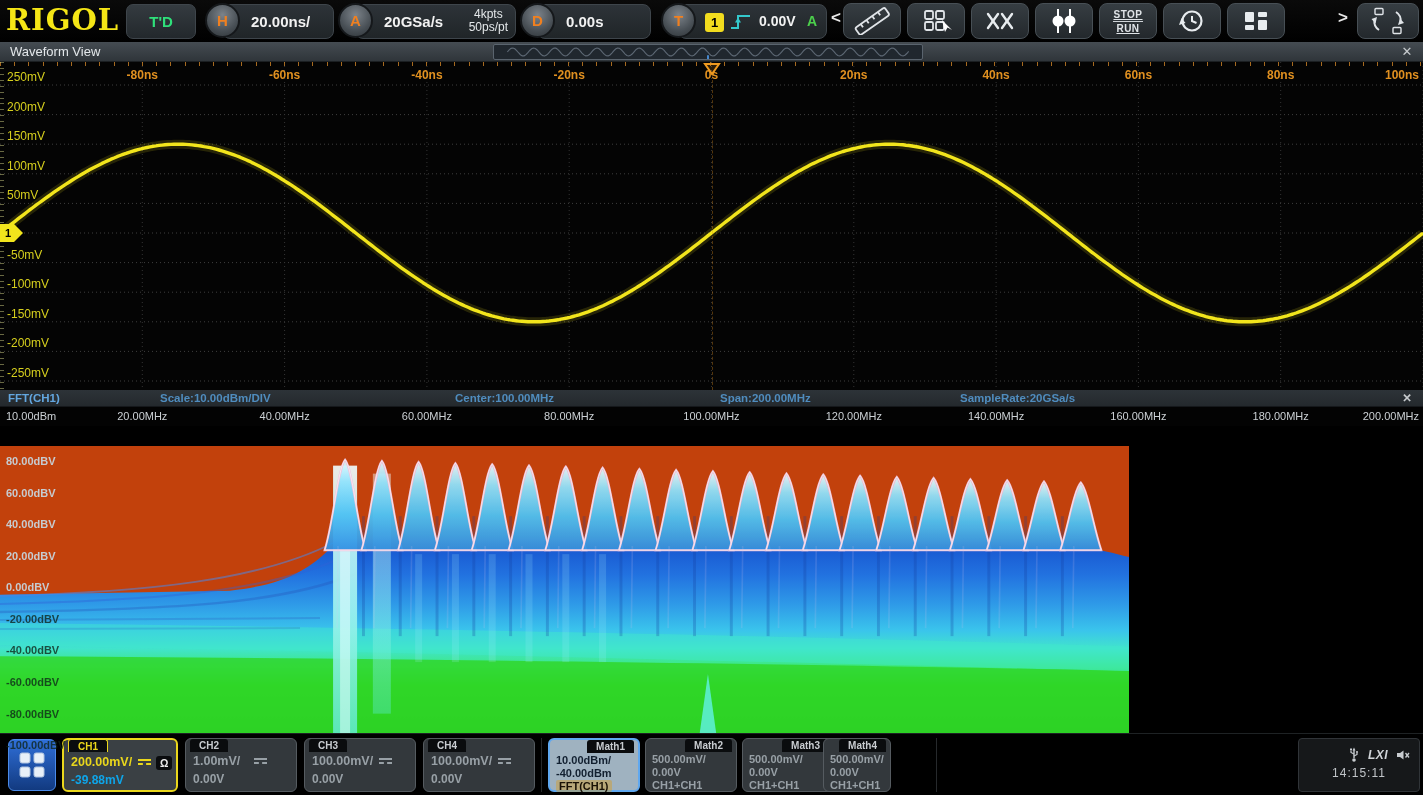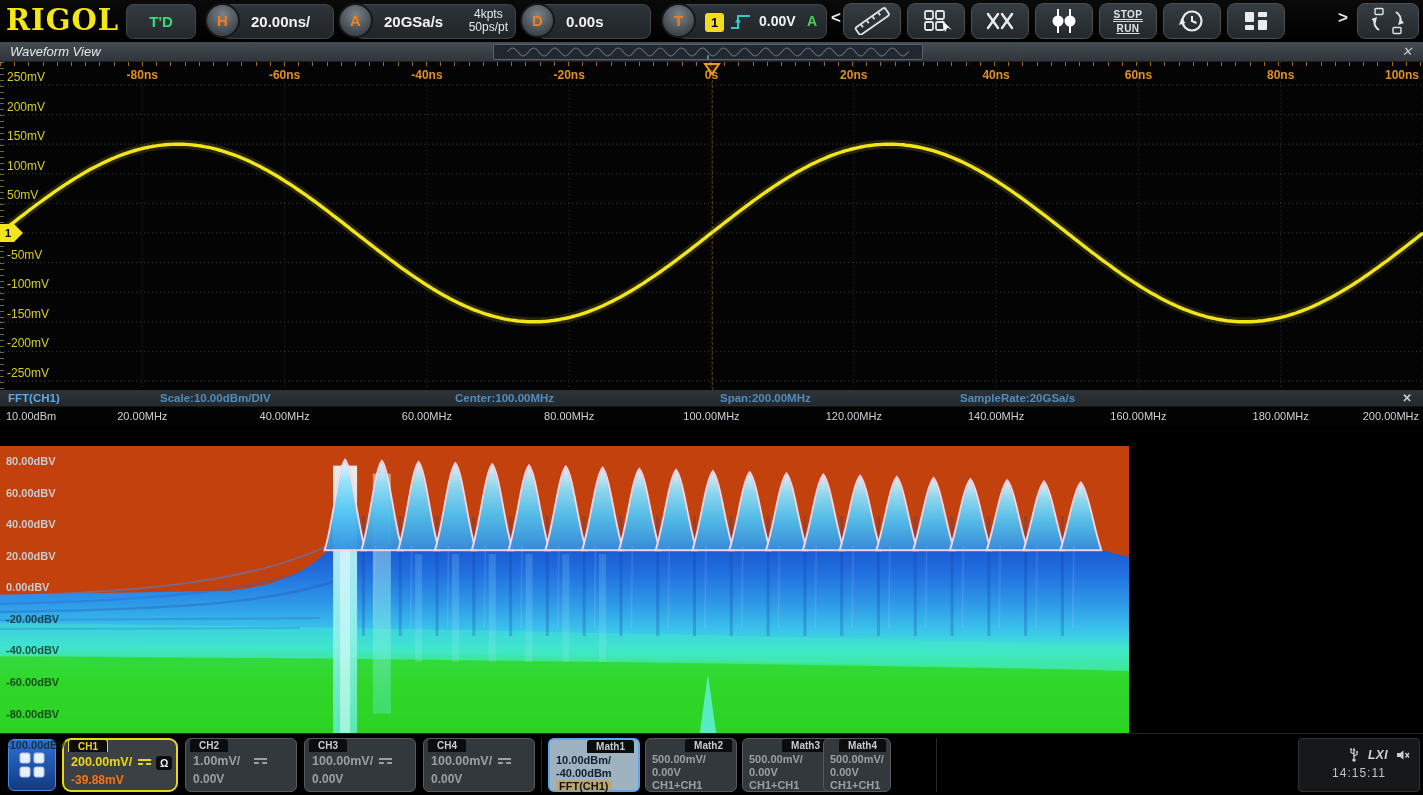--- a/index.html
+++ b/index.html
@@ -30,21 +30,21 @@
   .tool-btn svg{display:block;}
   #trig-src{position:absolute;left:26px;top:8px;width:19px;height:19px;background:#f2dc1e;border-radius:3px;
         color:#000;font-weight:700;font-size:13px;text-align:center;line-height:19px;}
   #trig-level{position:absolute;left:80px;top:0;line-height:33px;font-weight:700;font-size:14px;color:#f2f2f2;}
   #trig-mode{position:absolute;left:128px;top:0;line-height:33px;font-weight:700;font-size:14px;color:#4cd04c;}
   #stoprun{display:flex;flex-direction:column;align-items:center;font-size:10px;font-weight:700;line-height:11px;letter-spacing:.5px;text-decoration:underline;}
   #stoprun .bar{width:30px;height:1px;background:#cfd4d8;margin:1px 0;}
 
   
   #wv-titlebar{position:absolute;left:0;top:42px;width:1423px;height:20px;
-        background:linear-gradient(#454c52,#2f353a);border-bottom:1px solid #1b1f22;font-style:italic;}
+        background:linear-gradient(#454c52,#2f353a);border-bottom:1px solid #1b1f22;}
   #wv-title{position:absolute;left:10px;top:0;line-height:20px;font-size:13px;color:#e3e7ea;}
   #preview{position:absolute;left:493px;top:2px;width:430px;height:16px;background:#20272e;
         border:1px solid #5a646e;border-radius:2px;}
   .x-close{position:absolute;width:18px;height:16px;text-align:center;line-height:16px;
         font-size:13px;color:#c6cacd;cursor:pointer;}
   #wave-area{position:absolute;left:0;top:62px;width:1423px;height:328px;background:#040404;overflow:hidden;}
   #wave-grid{position:absolute;left:0;top:0;}
   .topticks{position:absolute;left:0;top:0;width:100%;height:4px;
         background:repeating-linear-gradient(90deg,rgba(220,140,40,.75) 0 1px,transparent 1px 14.2px);}
   .leftticks{position:absolute;left:0;top:0;width:4px;height:100%;
@@ -76,21 +76,21 @@
         border-radius:3px 3px 0 0;font-size:10px;font-weight:700;line-height:13px;color:#c8ccd0;}
   .tab-l{left:4px;} .tab-r{right:4px;}
   .card-l1{position:absolute;left:7px;top:15px;font-size:12.5px;font-weight:700;color:#98a0a6;white-space:nowrap;}
   .card-l2{position:absolute;left:7px;top:33px;font-size:12px;font-weight:700;color:#98a0a6;}
   .m-l1{position:absolute;left:6px;top:14px;font-size:11px;font-weight:700;color:#98a0a6;}
   .m-l2{position:absolute;left:6px;top:27px;font-size:11px;font-weight:700;color:#98a0a6;}
   .m-l3{position:absolute;left:6px;top:40px;font-size:11px;font-weight:700;color:#98a0a6;}
   #card-ch1{border:2px solid #ead71c;background:#3a4044;}
   #card-ch1 .card-tab{color:#ead71c;border:1px solid #ead71c;border-bottom:none;top:-1px;}
   #card-ch1 .card-l1{color:#ead71c;}
-  #card-ch1 .card-l2{color:#f97316;}
+  #card-ch1 .card-l2{color:#0ea5e9;}
   #card-m1{border:2px solid #5fa8f0;background:#9fb2c0;}
   #card-m1 .m-l1,#card-m1 .m-l2{color:#122030;}
   #card-m1 .m-l3{color:#1a1205;background:rgba(216,156,36,.45);padding:0 3px;border-radius:2px;}
   .dc-icon{display:inline-block;width:13px;height:8px;margin-left:6px;border-top:2px solid currentColor;position:relative;vertical-align:middle;}
   .dc-icon::after{content:"";position:absolute;left:0;right:0;top:2px;border-top:2px dashed currentColor;}
   .ohm-chip{display:inline-block;width:16px;height:14px;margin-left:5px;background:#0a0c0e;border-radius:3px;
         color:#ececec;font-size:10.5px;line-height:14px;text-align:center;vertical-align:middle;}
   .vsep{position:absolute;top:4px;width:1px;height:54px;background:#26292c;}
   #status-panel{position:absolute;left:1298px;top:4px;width:122px;height:54px;background:#16181a;
         border:1px solid #303438;border-radius:4px;}
@@ -474,21 +474,21 @@
       <svg width="30" height="30" viewBox="0 0 30 30">
         <g fill="#e8f0f8" stroke="#b0c4e0" stroke-width="1">
           <rect x="3" y="3" width="10" height="10" rx="2"></rect>
             <rect x="17" y="3" width="10" height="10" rx="2"></rect>
           <rect x="3" y="17" width="10" height="10" rx="2"></rect>
             <rect x="17" y="17" width="10" height="10" rx="2"></rect>
         </g>
       </svg>
     </div>
 
-    <div id="card-ch1" class="card" style="left:62px;width:116px;border-radius:9px;">
+    <div id="card-ch1" class="card" style="left:62px;width:116px;">
       <div class="card-tab tab-l">CH1</div>
       <div class="card-l1"><span>200.00mV/</span><span class="dc-icon"></span><span class="ohm-chip">Ω</span></div>
       <div class="card-l2">-39.88mV</div>
     </div>
     <div class="card" style="left:185px;width:112px;">
       <div class="card-tab tab-l">CH2</div>
       <div class="card-l1"><span>1.00mV/</span><span class="dc-icon" style="margin-left:14px;"></span></div>
       <div class="card-l2">0.00V</div>
     </div>
     <div class="card" style="left:304px;width:112px;">

